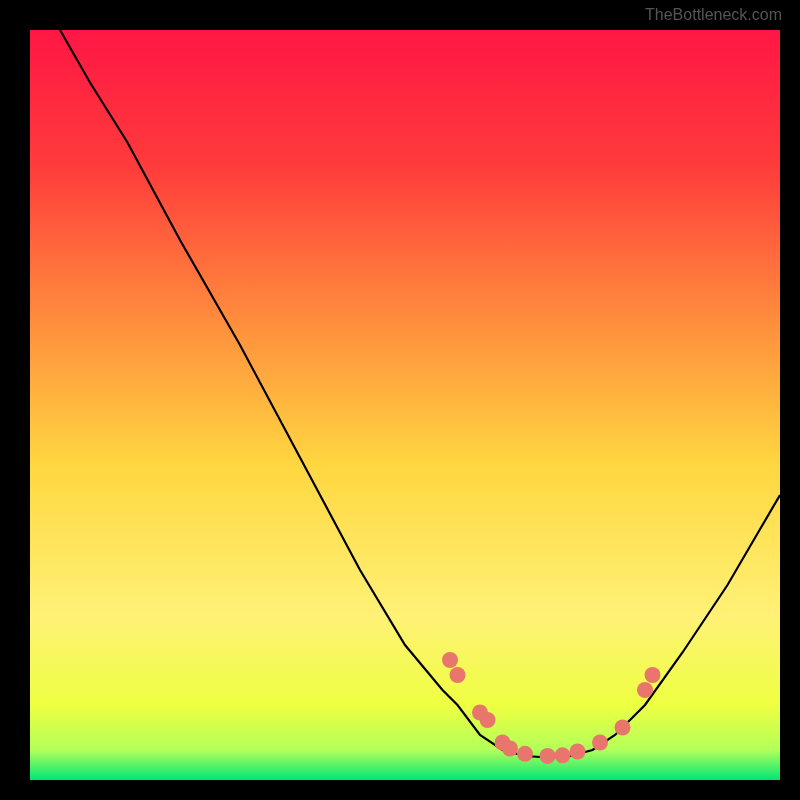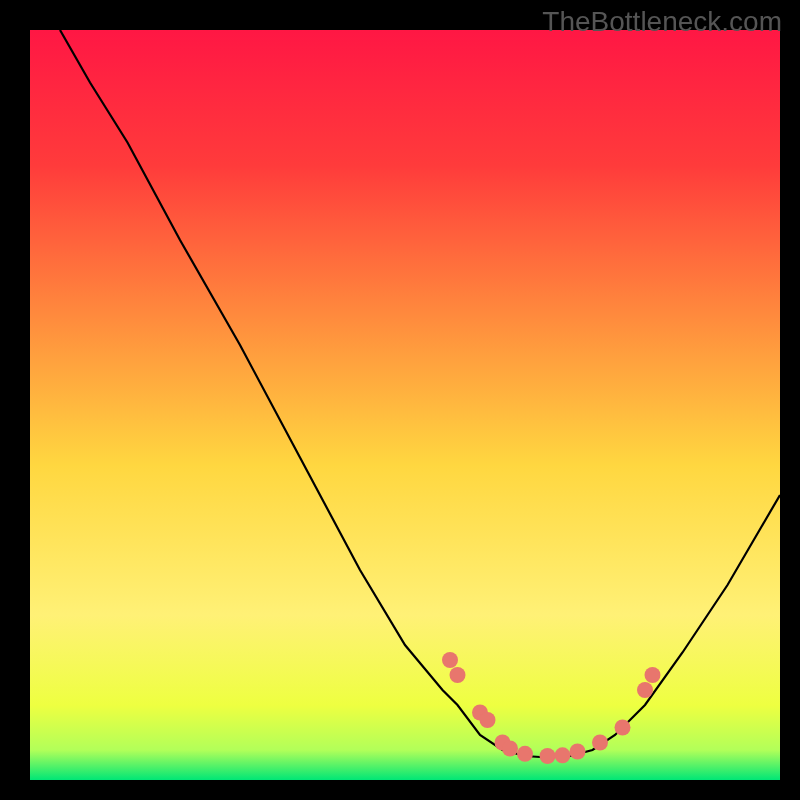--- a/index.html
+++ b/index.html
@@ -9,21 +9,21 @@
     width: 800px;
     height: 800px;
     position: relative;
     font-family: Arial, sans-serif;
   }
   .watermark {
     position: absolute;
     top: 6px;
     right: 18px;
     color: #555;
-    font-size: 28px;
+    font-size: 16px;
     font-weight: 500;
     z-index: 10;
     text-align: right;
   }
   .plot-area {
     position: absolute;
     top: 30px;
     left: 30px;
     width: 750px;
     height: 750px;

